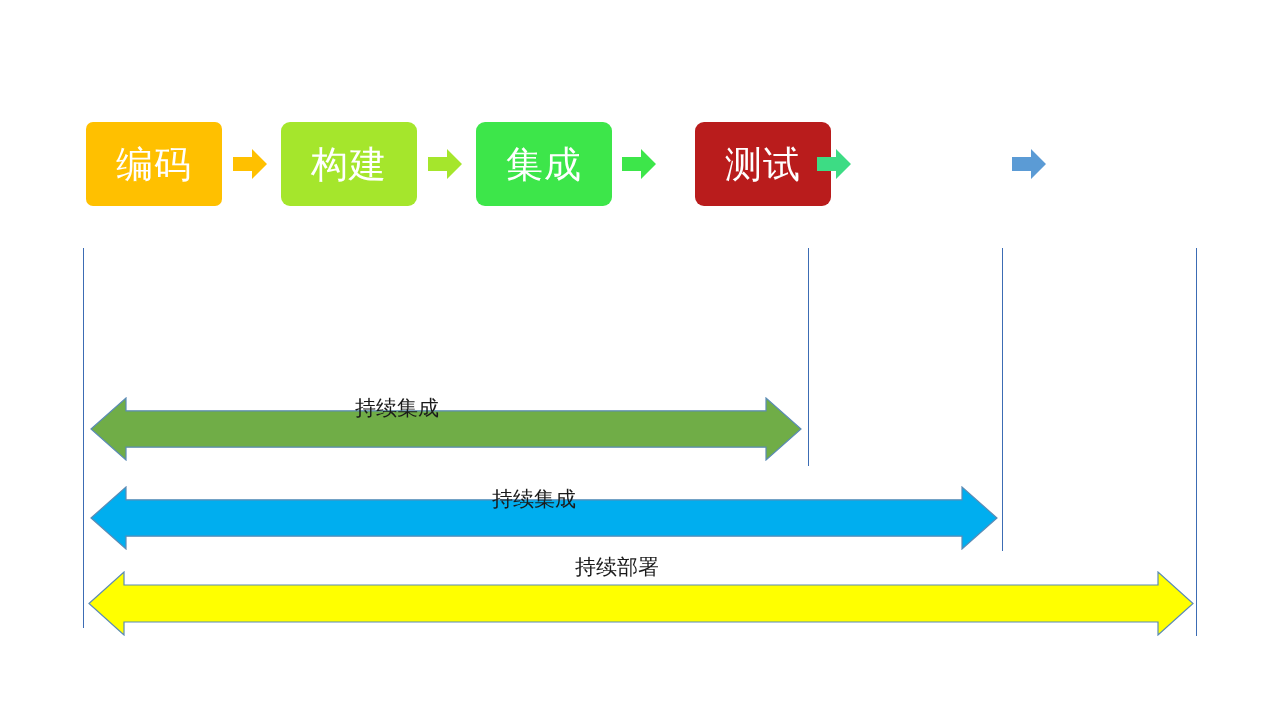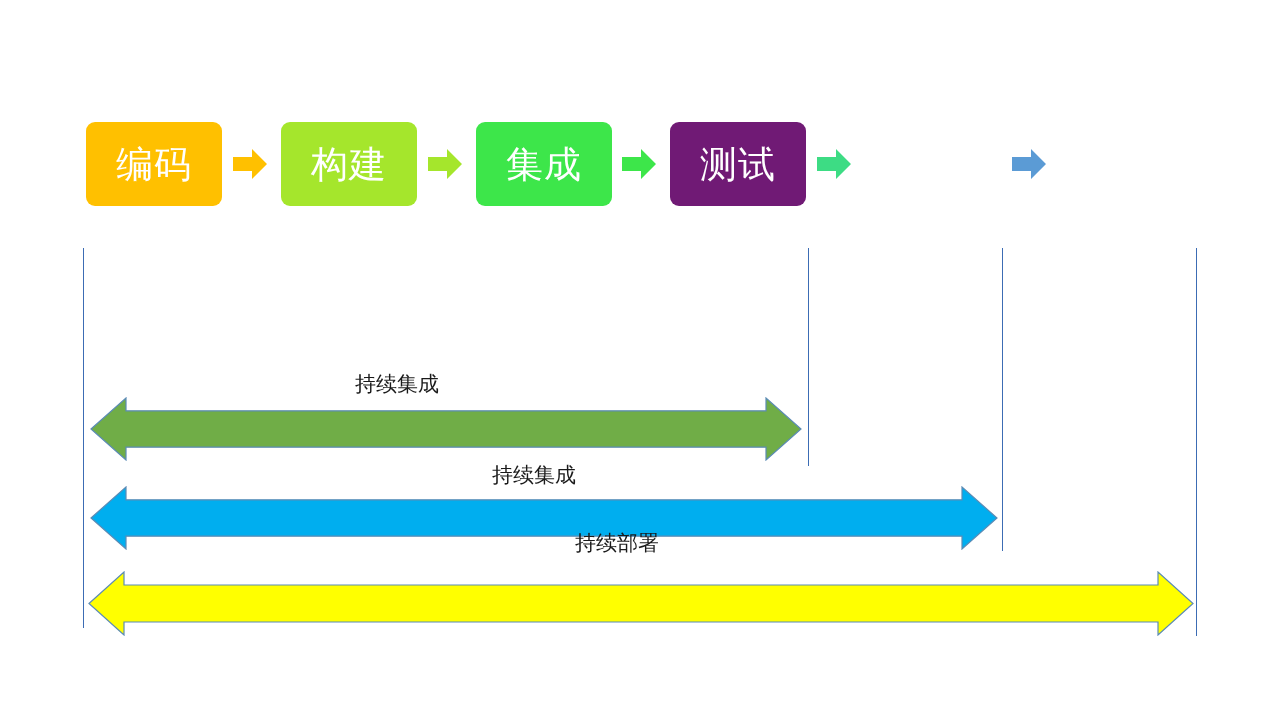--- a/index.html
+++ b/index.html
@@ -69,37 +69,38 @@
   }
 
   
   .arrow-caption {
     position: absolute;
     color: #1a1a1a;
     font-size: 21px;
     line-height: 1;
     white-space: nowrap;
     font-family: "Liberation Sans", "DejaVu Sans", sans-serif;
+    margin-top: 24px;
   }
 </style>
 </head>
 <body style="background: rgb(255, 255, 255);">
 
 <div id="canvas">
 
-  <div class="stage-box" style="left: 86px; background: rgb(255, 192, 0);">
+  <div class="stage-box" style="left: 86px; background: rgb(255, 192, 0); border-radius: 7px;">
     <span class="stage-label">编码</span>
   </div>
   <div class="stage-box" style="left: 281px; background: rgb(165, 230, 44);">
     <span class="stage-label">构建</span>
   </div>
   <div class="stage-box" style="left: 476px; background: rgb(61, 230, 74);">
     <span class="stage-label">集成</span>
   </div>
-  <div class="stage-box" style="left: 670px; background: #701a75;">
+  <div class="stage-box" style="left: 695px; background: #b91c1c;">
     <span class="stage-label">测试</span>
   </div>
 
   <div class="connector" style="left: 231px;">
       <svg viewBox="0 0 38 38" xmlns="http://www.w3.org/2000/svg">
         <path d="M2 12 L21 12 L21 4 L36 19 L21 34 L21 26 L2 26 Z" fill="#FFC000"></path>
       </svg>
     </div>
   <div class="connector" style="left: 426px;">
       <svg viewBox="0 0 38 38" xmlns="http://www.w3.org/2000/svg">

